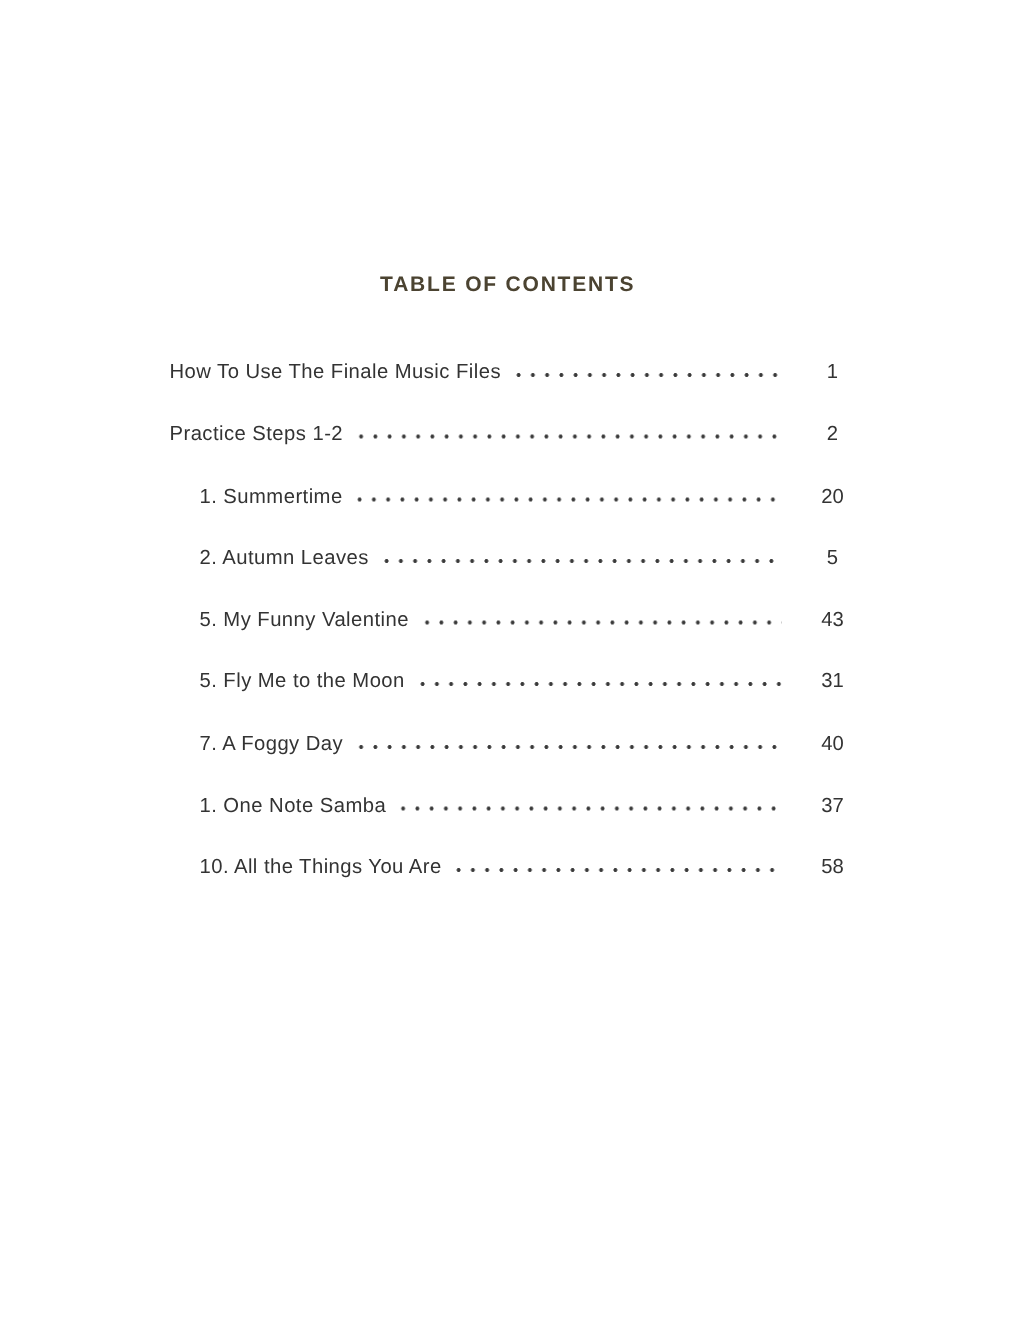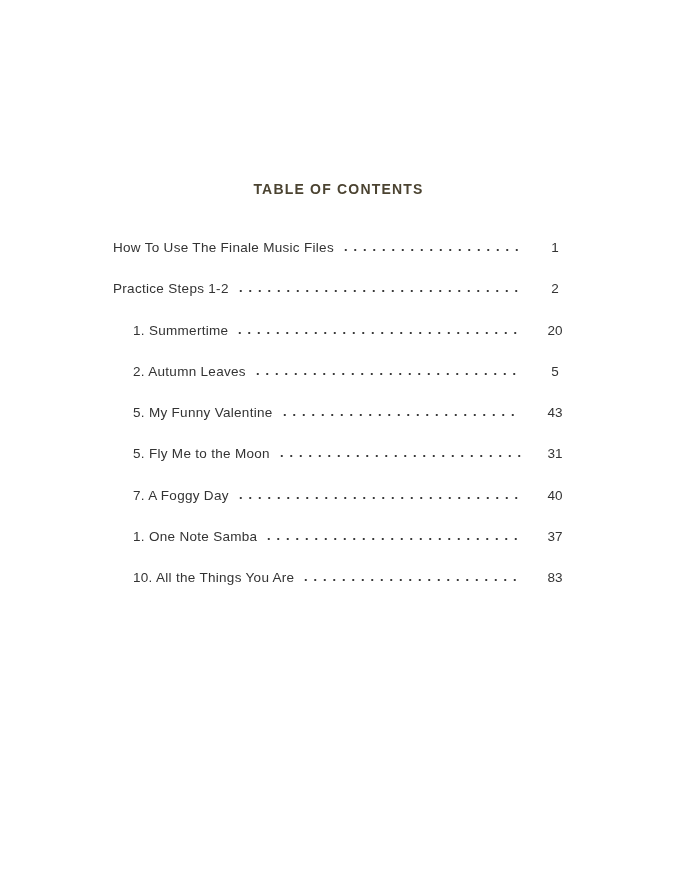--- a/index.html
+++ b/index.html
@@ -113,17 +113,17 @@
     <div class="row indent">
       <span class="label">1. One Note Samba</span>
       <span class="dots"></span>
       <span class="pagenum">37</span>
     </div>
 
 
     <div class="row indent">
       <span class="label">10. All the Things You Are</span>
       <span class="dots"></span>
-      <span class="pagenum">83</span>
+      <span class="pagenum">58</span>
     </div>
   </div>
 
 </div>
 
 </body></html>

